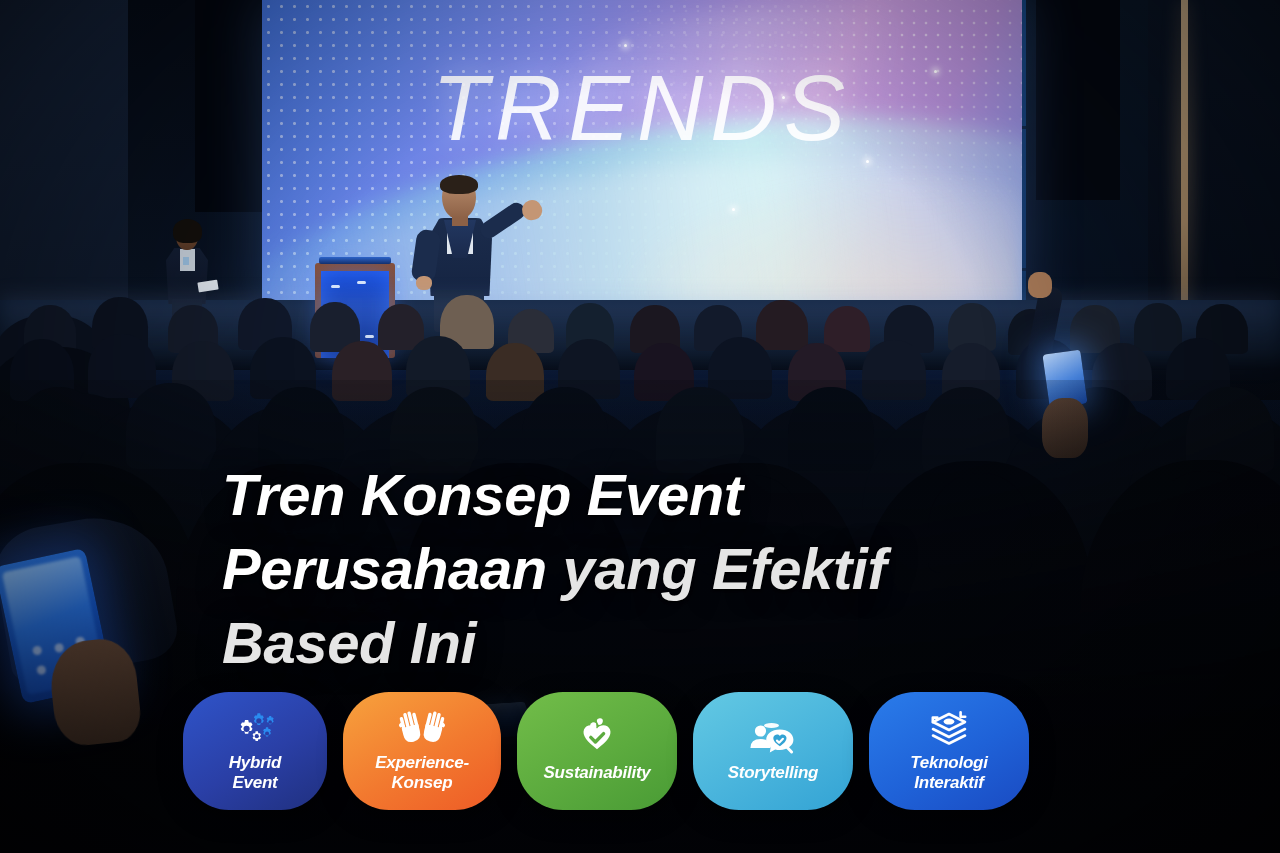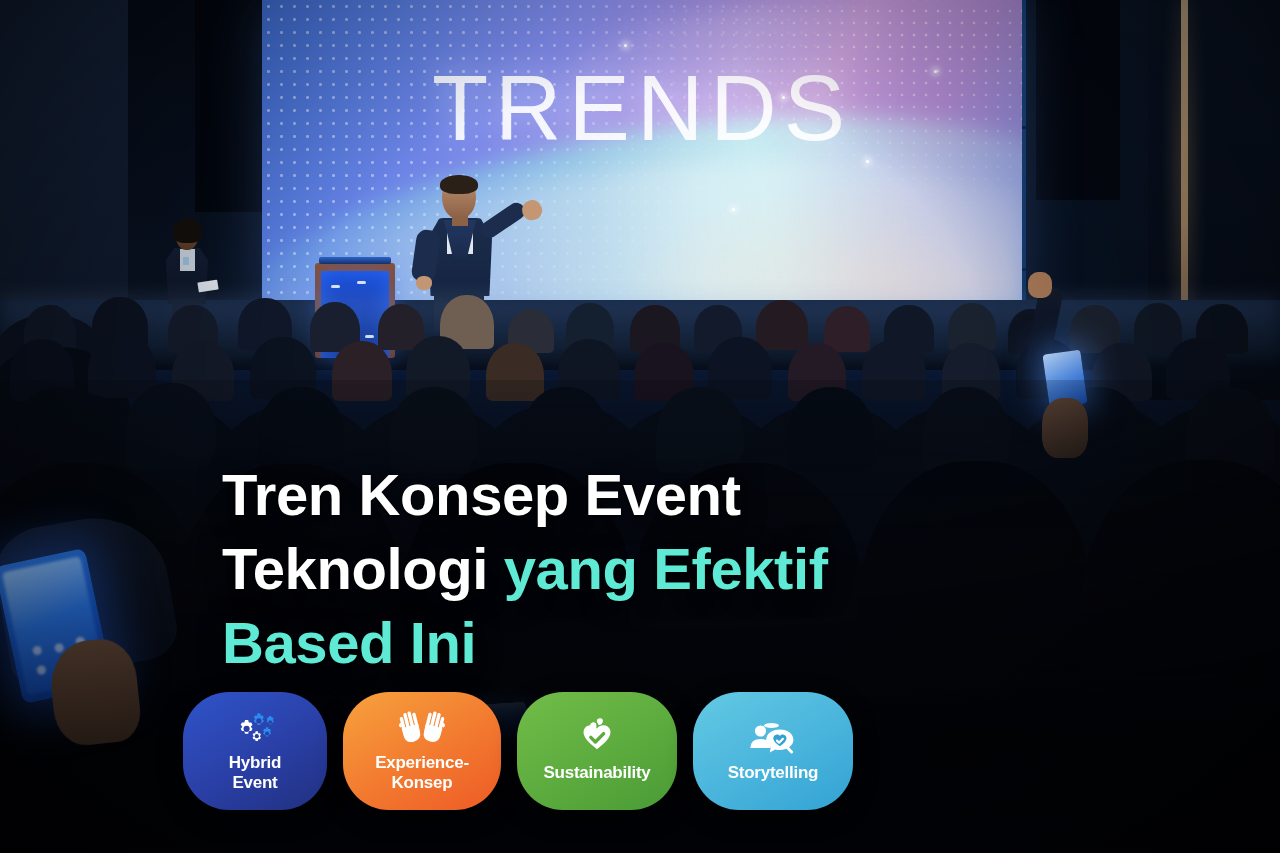--- a/index.html
+++ b/index.html
@@ -8,20 +8,21 @@
     width:1280px; height:853px;
     background:#05070d; overflow:hidden;
     font-family:"Liberation Sans", sans-serif;
   }
 
   .poster {
     position:relative;
     width:1280px; height:853px;
     overflow:hidden;
     background:#05070d;
+    font-style:italic;
   }
 
   
   .hall {
     position:absolute; inset:0;
     background:
       linear-gradient(180deg,#0a1830 0%,#0c1e3c 22%,#0a1730 45%,#05090f 70%,#03050a 100%);
   }
   
   .wall-l1 { position:absolute; left:0; top:0; width:128px; height:360px;
@@ -269,21 +270,21 @@
     transform:perspective(80px) rotateX(34deg) rotate(-5deg);
     box-shadow:0 0 28px 8px rgba(60,130,250,.45); border-radius:3px; }
 
   
   .headline {
     position:absolute; left:222px; top:458px; width:880px;
     font-size:58px; line-height:74px; font-weight:700;
     color:#ffffff; letter-spacing:-.4px;
     text-shadow:0 3px 26px rgba(0,0,0,.82), 0 1px 3px rgba(0,0,0,.9);
   }
-  .headline .accent { color:#5eead4; }
+  .headline .accent { color:#e5e5e5; }
 
   
   .badges {
     position:absolute; left:183px; top:692px;
     display:flex; gap:16px; align-items:flex-end;
   }
   .badge {
     width:144px; height:118px;
     border-radius:46px;
     display:flex; flex-direction:column;
@@ -499,21 +500,21 @@
     <div class="fg-phone-ico" style="left:20px;top:106px"></div>
     <div class="fg-phone-ico" style="left:42px;top:108px"></div>
     <div class="fg-phone-ico" style="left:64px;top:106px"></div>
   </div>
   <div class="fg-hand"></div>
 
   <div class="vignette"></div>
 
   <div class="headline">
     <div>Tren Konsep Event</div>
-    <div><span>Teknologi </span><span class="accent">yang Efektif</span></div>
+    <div><span>Perusahaan </span><span class="accent">yang Efektif</span></div>
     <div class="accent">Based Ini</div>
   </div>
 
   <div class="badges">
 
     <div class="badge b1">
       <span class="b-icon">
         <svg width="52" height="34" viewBox="0 0 52 34" aria-hidden="true">
           <g fill="#ffffff">
             <path d="M13 11.5 l2.4 0 .6-2.6 3.2 0 .6 2.6 2.4 0 1.3 2.3-1.7 2 1.7 2-1.3 2.3-2.4 0-.6 2.6-3.2 0-.6-2.6-2.4 0-1.3-2.3 1.7-2-1.7-2z"></path>
@@ -587,16 +588,32 @@
           </g>
           <path d="M31.9 16 c-1.7-2.4-5.5-1.7-6.4 1 -.9 2.9 1.6 6 6.4 9.3 4.8-3.3 7.3-6.4 6.4-9.3 -.9-2.7-4.7-3.4-6.4-1z" fill="#33a3d4"></path>
           <path d="M29 20.6 l2.1 2.1 3.8-3.9" fill="none" stroke="#ffffff" stroke-width="2.2" stroke-linecap="round" stroke-linejoin="round"></path>
           <path d="M38.6 26.8 l5 5.2" stroke="#ffffff" stroke-width="3" stroke-linecap="round" fill="none"></path>
         </svg>
       </span>
       <span class="b-label">Storytelling</span>
     </div>
 
 
+    <div class="badge b6 xwide">
+      <span class="b-icon">
+        <svg width="48" height="40" viewBox="0 0 48 40" aria-hidden="true">
+          <g fill="none" stroke="#ffffff" stroke-width="2.6" stroke-linejoin="round" stroke-linecap="round">
+            <path d="M24 6 L40 14 L24 22 L8 14 Z"></path>
+            <path d="M8 21 L24 29 L40 21"></path>
+            <path d="M8 27.5 L24 35.5 L40 27.5"></path>
+            <path d="M35.6 4.2 l0 4.6 4.6 0"></path>
+            <path d="M12.4 9.6 l-4.6 0 0 4.6"></path>
+          </g>
+          <ellipse cx="24" cy="13.6" rx="5.4" ry="3" fill="#ffffff"></ellipse>
+        </svg>
+      </span>
+      <span class="b-label">Teknologi
+Interaktif</span>
+    </div>
 
   </div>
 
 </div>
 
 </body></html>

